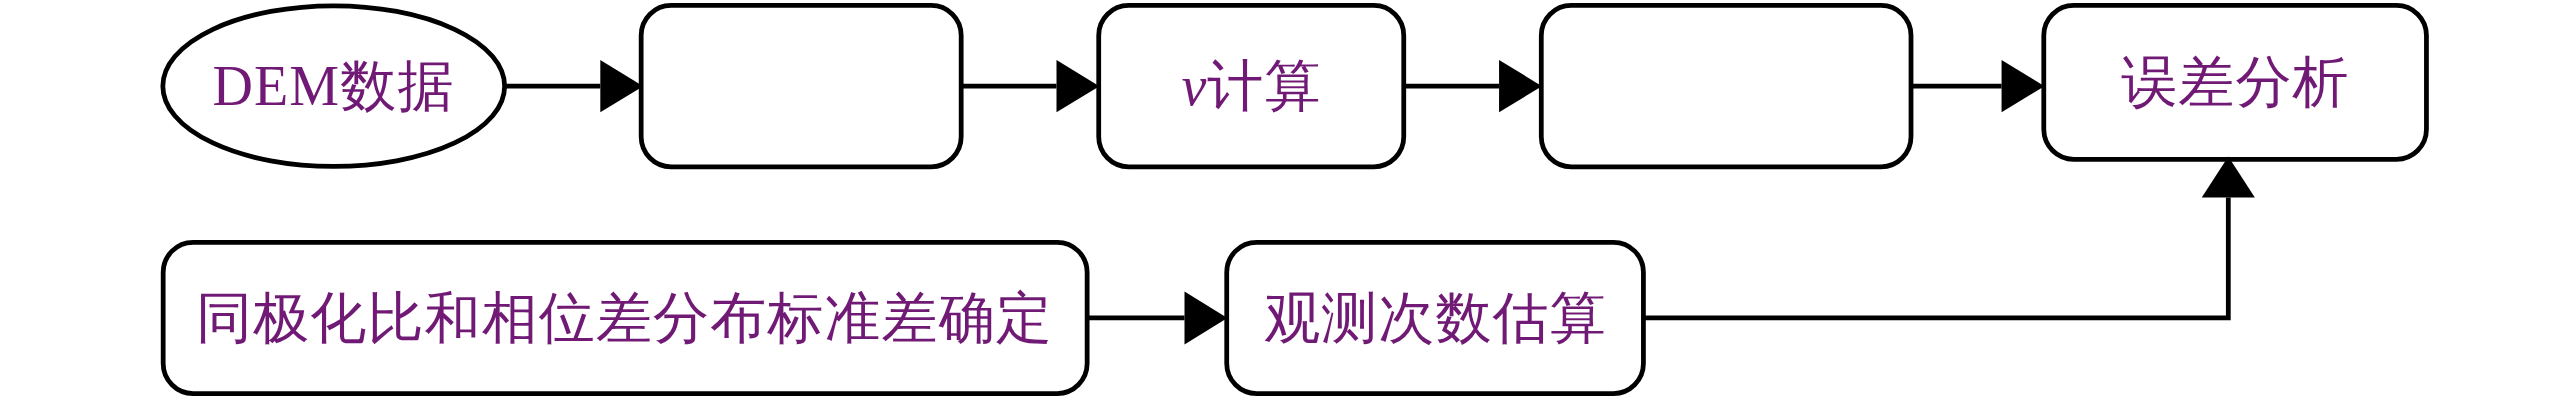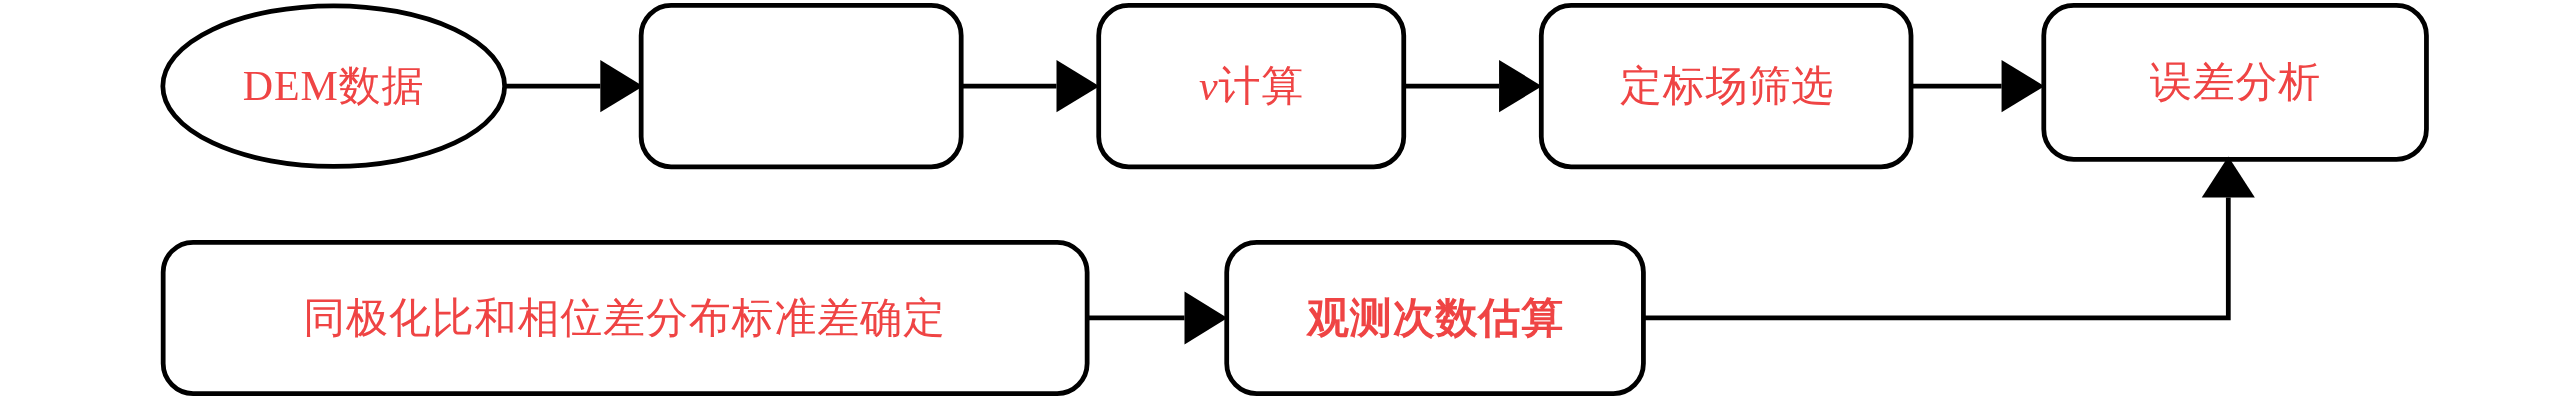--- a/index.html
+++ b/index.html
@@ -36,23 +36,23 @@
   .edge-head {
     fill: #000000;
     stroke: none;
   }
   .node-label {
     position: absolute;
     display: flex;
     align-items: center;
     justify-content: center;
     text-align: center;
-    color: #ef4444;
+    color: #701a75;
     font-family: "Liberation Serif", "DejaVu Serif", serif;
-    font-size: 42px;
+    font-size: 56px;
     line-height: 1.1;
     white-space: nowrap;
     letter-spacing: 0.02em;
   }
   .node-label.math {
     font-style: italic;
   }
   .node-label.math .cjk {
     font-style: normal;
   }
@@ -99,22 +99,21 @@
   </svg>
 
   <div class="node-label" style="left:162px; top:5.5px; width:343px; height:162px;">DEM数据</div>
 
 
   <div class="node-label math" style="left:1099px; top:5.5px; width:305px; height:162px;">
       <span>v</span>
       <span class="cjk">计算</span>
     </div>
 
-  <div class="node-label" style="left:1542px; top:5.5px; width:370px; height:162px;">定标场筛选</div>
 
   <div class="node-label" style="left:162px; top:243px; width:925px; height:151px;">同极化比和相位差分布标准差确定</div>
 
   <div class="node-label" style="left:2044px; top:5.5px; width:383px; height:154px;">误差分析</div>
 
-  <div class="node-label" style="left:1227px; top:243px; width:417px; height:151px;font-weight:bold;">观测次数估算</div>
+  <div class="node-label" style="left:1227px; top:243px; width:417px; height:151px;">观测次数估算</div>
 
 </div>
 
 
 </body></html>

